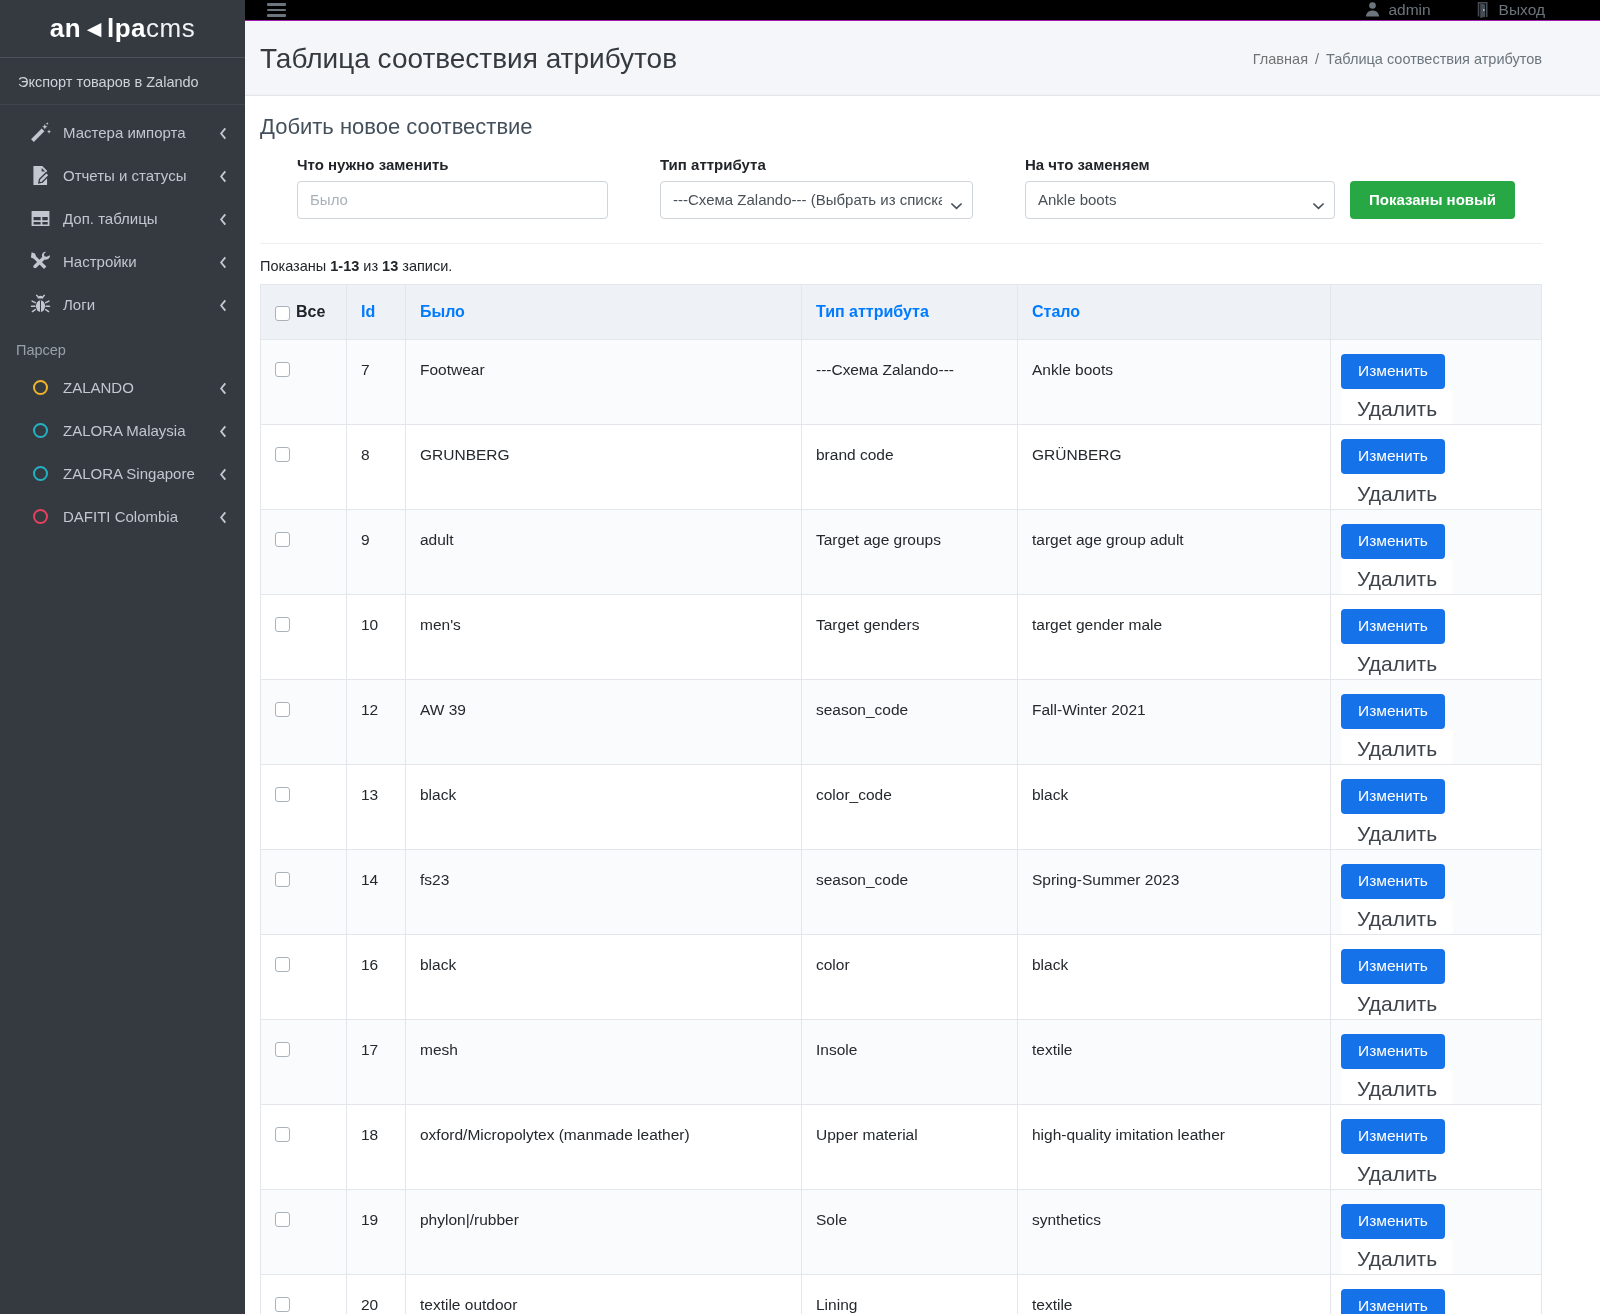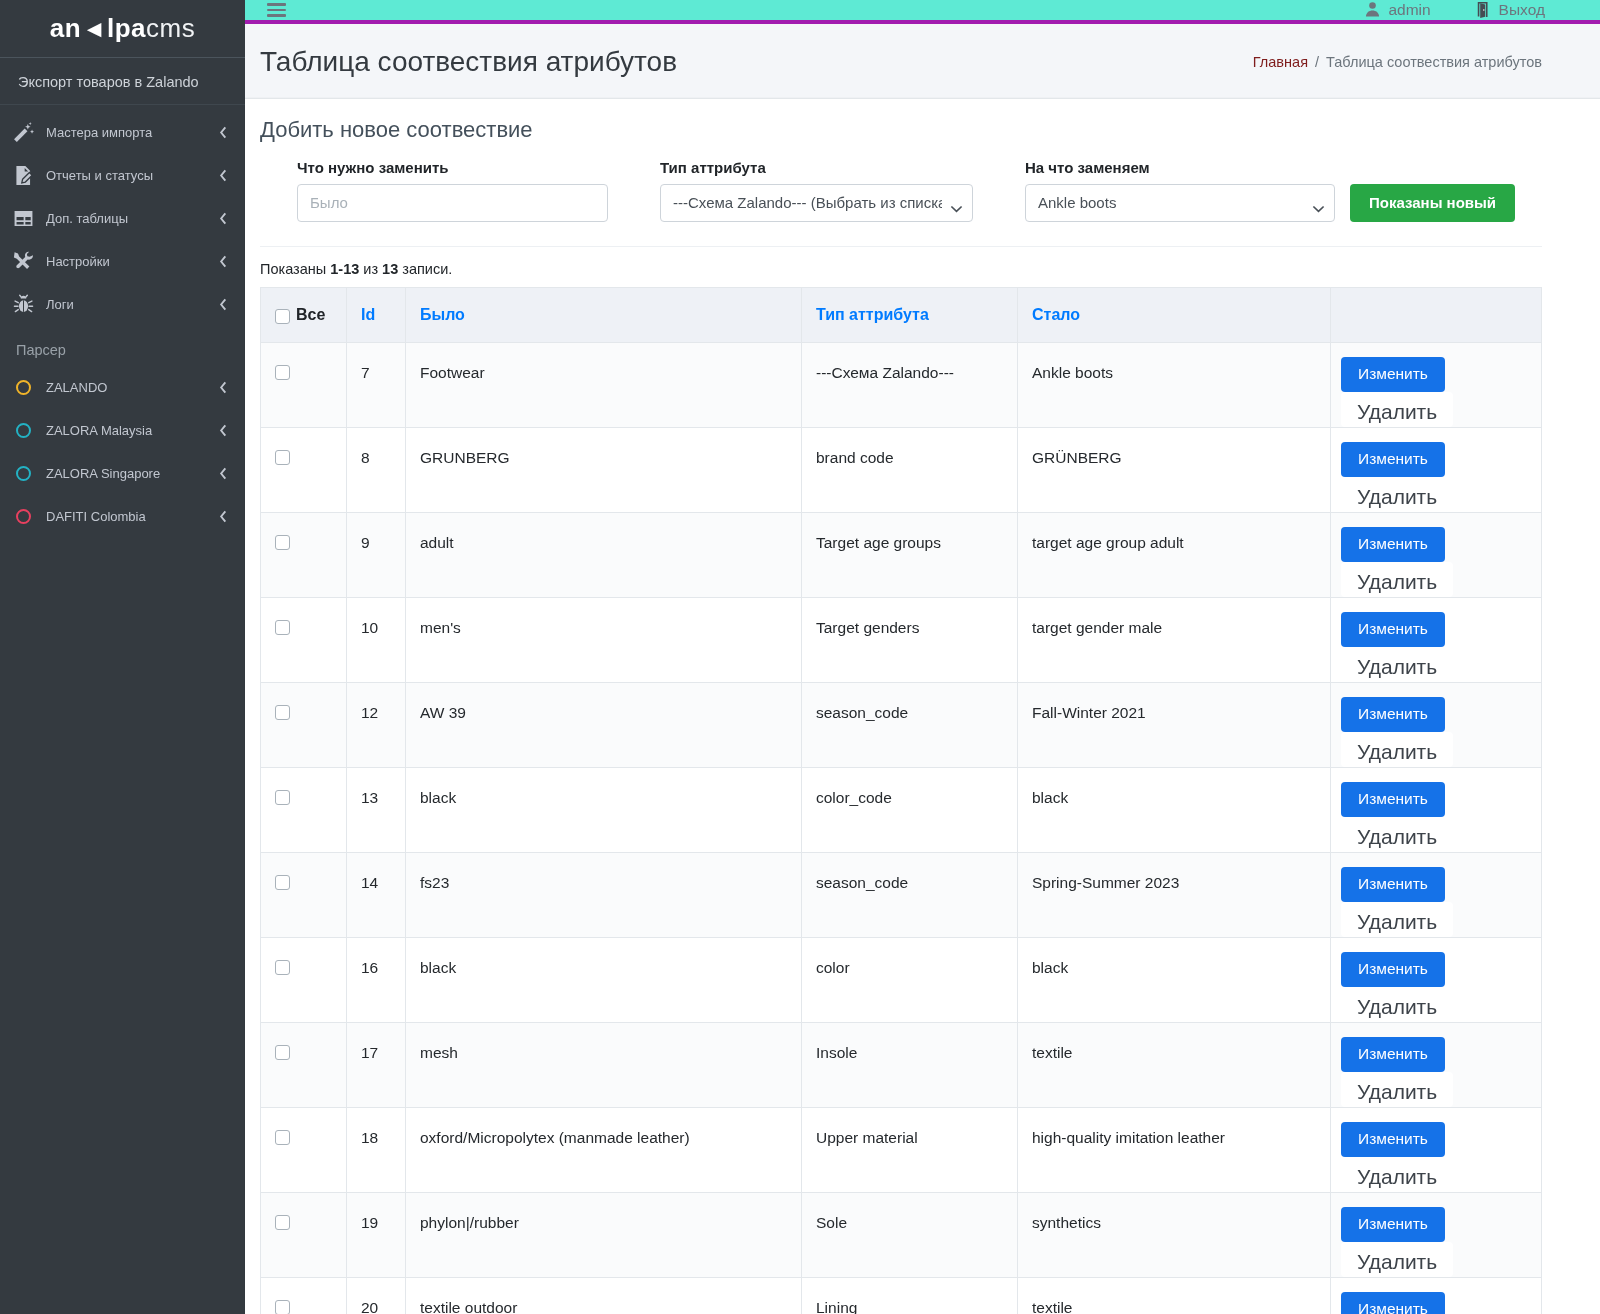--- a/index.html
+++ b/index.html
@@ -10,49 +10,49 @@
   
   .sidebar { width: 245px; min-width: 245px; background: #343a40; height: 100%; }
   .brand { height: 58px; display: flex; align-items: center; justify-content: center;
            border-bottom: 1px solid #4b545c; color: #fff; font-size: 26px; cursor: pointer; }
   .brand .b-bold { font-weight: 800; letter-spacing: .5px; }
   .brand .b-glyph { font-weight: 800; font-size: 24px; margin: 0 1px; }
   .brand .b-light { font-weight: 400; color: #f1f3f5; letter-spacing: .5px; }
   .side-header { padding: 16px 14px 14px 18px; color: #ced3d9; font-size: 14.5px;
                  border-bottom: 1px solid #3f474e; }
   .nav { padding-top: 6px; }
-  .nav-item { display: flex; align-items: center; height: 43px; padding: 0 18px 0 13px;
-              color: #c2c7d0; font-size: 13px; cursor: pointer; }
+  .nav-item { display: flex; align-items: center; height: 43px; padding: 0 18px 0 30px;
+              color: #c2c7d0; font-size: 15px; cursor: pointer; }
   .nav-icon { width: 21px; height: 21px; margin-right: 12px; color: #c2c7d0; flex: none; }
   .nav-icon svg { width: 100%; height: 100%; fill: currentColor; }
   .nav-label { flex: 1; }
   .chev { width: 8px; height: 13px; color: #c2c7d0; flex: none; }
   .chev svg { width: 100%; height: 100%; }
   .nav-section { padding: 16px 16px 8px 16px; color: #99a1a8; font-size: 14.5px; }
   .circle-icon { width: 15px; height: 15px; border: 2px solid #999; border-radius: 50%;
                  margin: 0 15px 0 3px; flex: none; background: transparent; }
 
   
   .main { flex: 1; display: flex; flex-direction: column; background: #f4f6f9; }
 
-  .topbar { height: 56px; background: #5eead4; border-bottom: 4px solid #a21caf;
+  .topbar { height: 56px; background: #000000; border-bottom: 1px solid #a21caf;
             display: flex; align-items: center; padding: 0 55px 0 22px; }
   .hamburger { width: 19px; cursor: pointer; }
   .hamburger span { display: block; height: 2.4px; background: #6c757d; margin: 3.2px 0; border-radius: 1px; }
   .topbar-right { margin-left: auto; display: flex; align-items: center; gap: 44px; }
   .tb-item { display: flex; align-items: center; gap: 7px; color: #6c757d; font-size: 15.5px; cursor: pointer; }
   .tb-icon { width: 17px; height: 17px; color: #6c757d; }
   .tb-icon.dark { color: #454c53; }
   .tb-icon svg { width: 100%; height: 100%; fill: currentColor; }
 
   .content-header { display: flex; justify-content: space-between; align-items: center;
                     padding: 22px 58px 20px 15px; }
   .page-title { font-size: 28px; font-weight: 400; color: #343a40; }
   .breadcrumb { font-size: 14.5px; color: #6c757d; }
-  .breadcrumb .bc-link { color: #7f1d1d; text-decoration: none; cursor: pointer; }
+  .breadcrumb .bc-link { color: #737373; text-decoration: none; cursor: pointer; }
   .bc-sep { margin: 0 7px; color: #6c757d; }
 
   
   .card { background: #fff; border-top: 1px solid #e3e7ea; box-shadow: 0 0 1px rgba(0,0,0,.12); }
   .card-body { padding: 18px 58px 10px 15px; }
   .card-title { font-size: 22px; font-weight: 400; color: #44505b; margin-bottom: 16px; }
 
   .form-row { display: flex; align-items: flex-end; gap: 15px; }
   .f-field { display: flex; flex-direction: column; margin-left: 37px; }
   .f-label { font-weight: 700; font-size: 15px; color: #212529; margin-bottom: 8px; }

